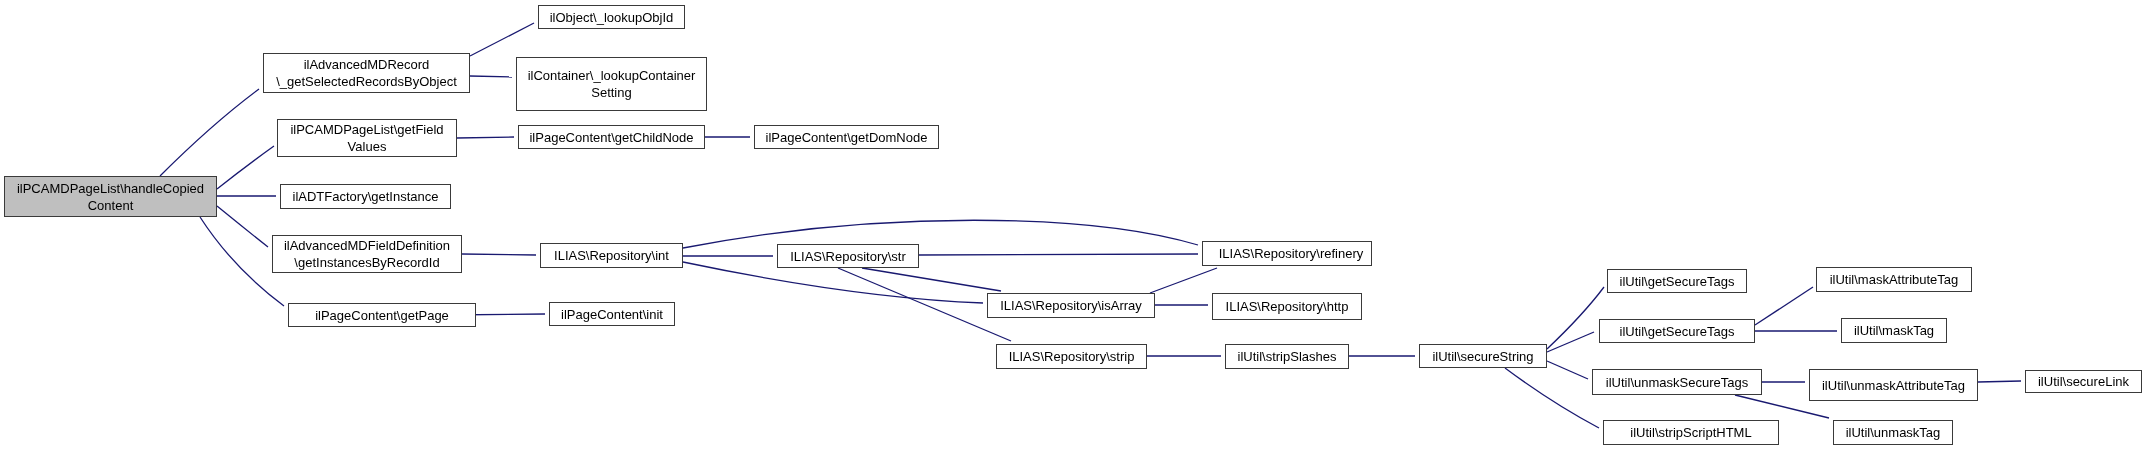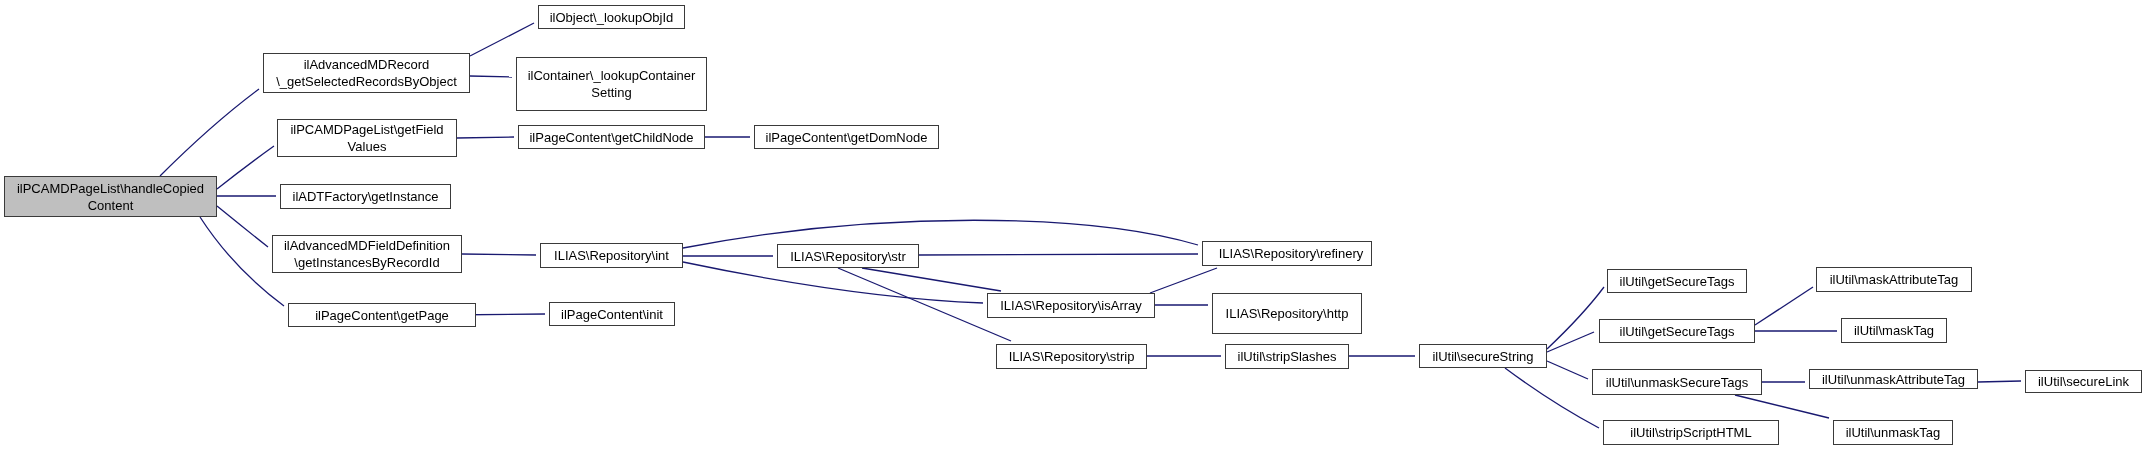--- a/index.html
+++ b/index.html
@@ -83,26 +83,26 @@
     <div class="node" style="left: 538px; top: 5px; width: 147px; height: 24px; border-color: rgb(58, 58, 58); background: rgb(255, 255, 255);">ilObject\_lookupObjId</div>
     <div class="node" style="left: 516px; top: 57px; width: 191px; height: 54px; border-color: rgb(58, 58, 58); background: rgb(255, 255, 255);">ilContainer\_lookupContainer
 Setting</div>
     <div class="node" style="left: 518px; top: 125px; width: 187px; height: 24px; border-color: rgb(58, 58, 58); background: rgb(255, 255, 255);">ilPageContent\getChildNode</div>
     <div class="node" style="left: 754px; top: 125px; width: 185px; height: 24px; border-color: rgb(58, 58, 58); background: rgb(255, 255, 255); text-align: center;">ilPageContent\getDomNode</div>
     <div class="node" style="left: 540px; top: 243px; width: 143px; height: 25px; border-color: rgb(58, 58, 58); background: rgb(255, 255, 255);">ILIAS\Repository\int</div>
     <div class="node" style="left: 549px; top: 302px; width: 126px; height: 24px; border-color: rgb(58, 58, 58); background: rgb(255, 255, 255);">ilPageContent\init</div>
     <div class="node" style="left: 777px; top: 244px; width: 142px; height: 24px; border-color: rgb(58, 58, 58); background: rgb(255, 255, 255);">ILIAS\Repository\str</div>
     <div class="node" style="left: 1202px; top: 241px; width: 170px; height: 25px; border-color: rgb(58, 58, 58); background: rgb(255, 255, 255); padding-left: 8px;">ILIAS\Repository\refinery</div>
     <div class="node" style="left: 987px; top: 293px; width: 168px; height: 25px; border-color: rgb(58, 58, 58); background: rgb(255, 255, 255);">ILIAS\Repository\isArray</div>
-    <div class="node" style="left: 1212px; top: 293px; width: 150px; height: 41px; border-color: rgb(58, 58, 58); background: rgb(255, 255, 255);">ILIAS\Repository\http</div>
+    <div class="node" style="left: 1212px; top: 293px; width: 150px; height: 27px; border-color: rgb(58, 58, 58); background: rgb(255, 255, 255);">ILIAS\Repository\http</div>
     <div class="node" style="left: 996px; top: 344px; width: 151px; height: 25px; border-color: rgb(58, 58, 58); background: rgb(255, 255, 255);">ILIAS\Repository\strip</div>
     <div class="node" style="left: 1225px; top: 344px; width: 124px; height: 25px; border-color: rgb(58, 58, 58); background: rgb(255, 255, 255);">ilUtil\stripSlashes</div>
     <div class="node" style="left: 1419px; top: 344px; width: 128px; height: 24px; border-color: rgb(58, 58, 58); background: rgb(255, 255, 255);">ilUtil\secureString</div>
     <div class="node" style="left: 1607px; top: 269px; width: 140px; height: 24px; border-color: rgb(58, 58, 58); background: rgb(255, 255, 255);">ilUtil\getSecureTags</div>
     <div class="node" style="left: 1599px; top: 319px; width: 156px; height: 24px; border-color: rgb(58, 58, 58); background: rgb(255, 255, 255);">ilUtil\getSecureTags</div>
     <div class="node" style="left: 1816px; top: 267px; width: 156px; height: 25px; border-color: rgb(58, 58, 58); background: rgb(255, 255, 255);">ilUtil\maskAttributeTag</div>
     <div class="node" style="left: 1841px; top: 318px; width: 106px; height: 25px; border-color: rgb(58, 58, 58); background: rgb(255, 255, 255);">ilUtil\maskTag</div>
     <div class="node" style="left: 1592px; top: 369px; width: 170px; height: 26px; border-color: rgb(58, 58, 58); background: rgb(255, 255, 255);">ilUtil\unmaskSecureTags</div>
-    <div class="node" style="left: 1809px; top: 369px; width: 169px; height: 20px; border-color: rgb(58, 58, 58); background: rgb(255, 255, 255);">ilUtil\unmaskAttributeTag</div>
+    <div class="node" style="left: 1809px; top: 369px; width: 169px; height: 32px; border-color: rgb(58, 58, 58); background: rgb(255, 255, 255);">ilUtil\unmaskAttributeTag</div>
     <div class="node" style="left: 2025px; top: 370px; width: 117px; height: 23px; border-color: rgb(58, 58, 58); background: rgb(255, 255, 255);">ilUtil\secureLink</div>
     <div class="node" style="left: 1603px; top: 420px; width: 176px; height: 25px; border-color: rgb(58, 58, 58); background: rgb(255, 255, 255);">ilUtil\stripScriptHTML</div>
     <div class="node" style="left: 1833px; top: 420px; width: 120px; height: 25px; border-color: rgb(58, 58, 58); background: rgb(255, 255, 255);">ilUtil\unmaskTag</div>
   </div>
 
 </body></html>

